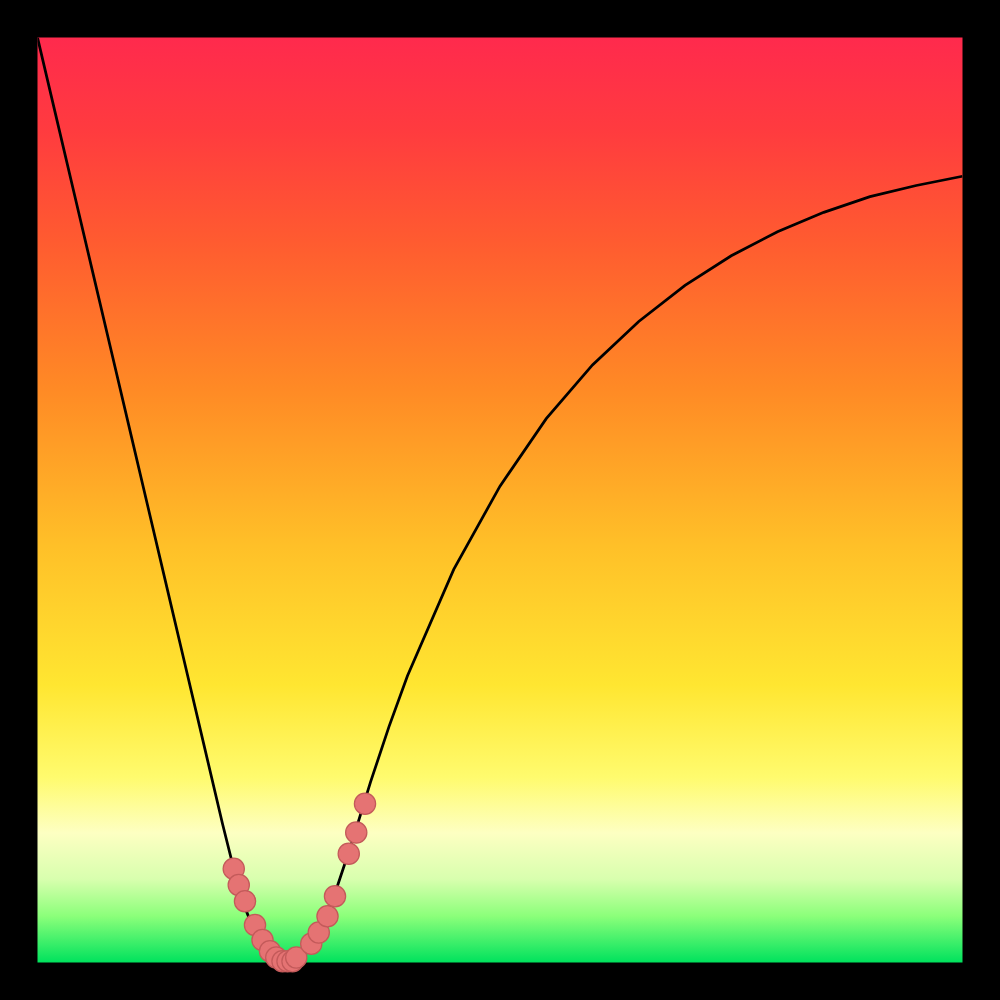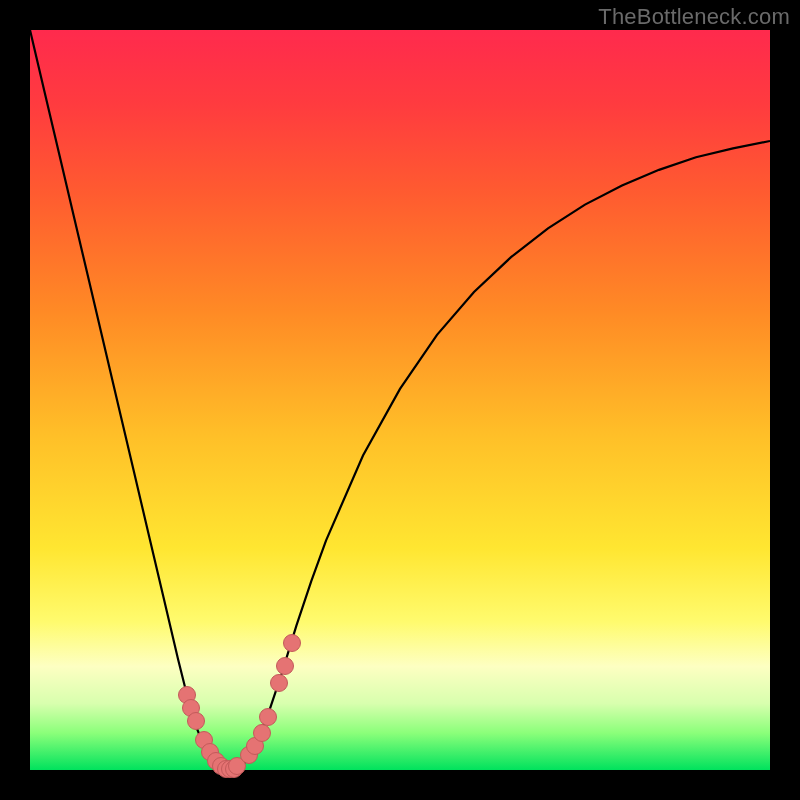--- a/index.html
+++ b/index.html
@@ -69,21 +69,20 @@
     background: #e57373;
     border: 1.5px solid #c35a5a;
     z-index: 3;
     box-sizing: border-box;
   }
 </style>
 </head>
 <body>
 
 <div class="frame">
-  <div class="watermark">TheBottleneck.com</div>
   <div class="plot-area">
     <svg class="curve-svg" viewBox="0 0 740 740" preserveAspectRatio="none">
       <path id="bottleneck-curve" class="curve-path" d="M0.00 0.00 L14.80 62.90 L29.60 125.80 L44.40 188.70 L59.20 251.60 L74.00 314.50 L88.80 377.40 L103.60 440.30 L118.40 503.20 L133.20 566.10 L148.00 629.00 L162.80 688.20 L170.20 706.70 L177.60 721.50 L185.00 732.60 L192.40 737.78 L199.80 740.00 L207.20 737.78 L214.60 732.60 L222.00 721.50 L236.80 688.20 L251.60 643.80 L266.40 595.70 L281.20 551.30 L296.00 510.60 L333.00 425.50 L370.00 358.90 L407.00 304.88 L444.00 261.96 L481.00 227.18 L518.00 198.32 L555.00 174.64 L592.00 155.40 L629.00 139.86 L666.00 127.28 L703.00 118.40 L740.00 111.00"></path>
     </svg>
     <div id="markers">
         <div class="marker" style="left: 156.88px; top: 664.52px; background: rgb(229, 115, 115); border-color: rgb(195, 90, 90);"></div>
         <div class="marker" style="left: 161.32px; top: 677.84px; background: rgb(229, 115, 115); border-color: rgb(195, 90, 90);"></div>
         <div class="marker" style="left: 165.76px; top: 691.16px; background: rgb(229, 115, 115); border-color: rgb(195, 90, 90);"></div>
         <div class="marker" style="left: 173.9px; top: 709.66px; background: rgb(229, 115, 115); border-color: rgb(195, 90, 90);"></div>
         <div class="marker" style="left: 179.82px; top: 721.5px; background: rgb(229, 115, 115); border-color: rgb(195, 90, 90);"></div>

